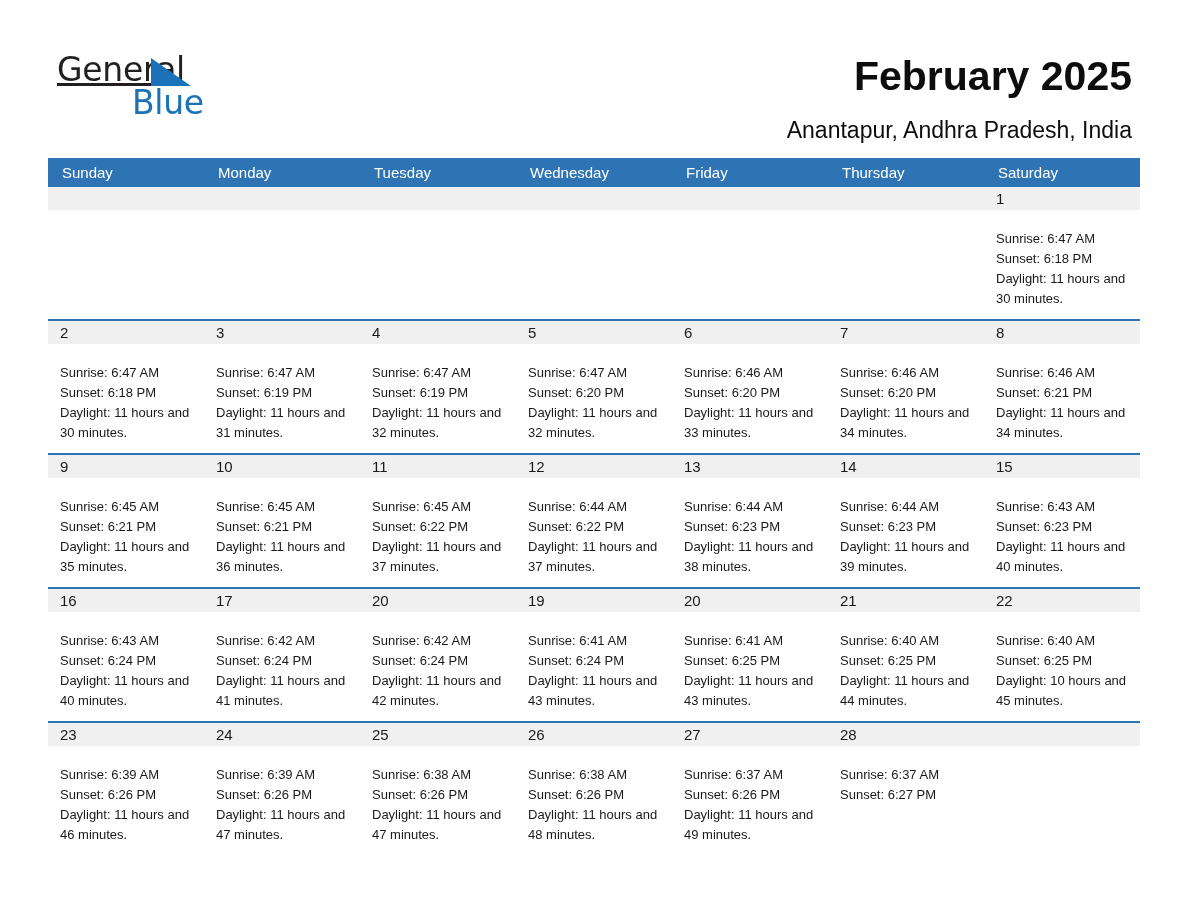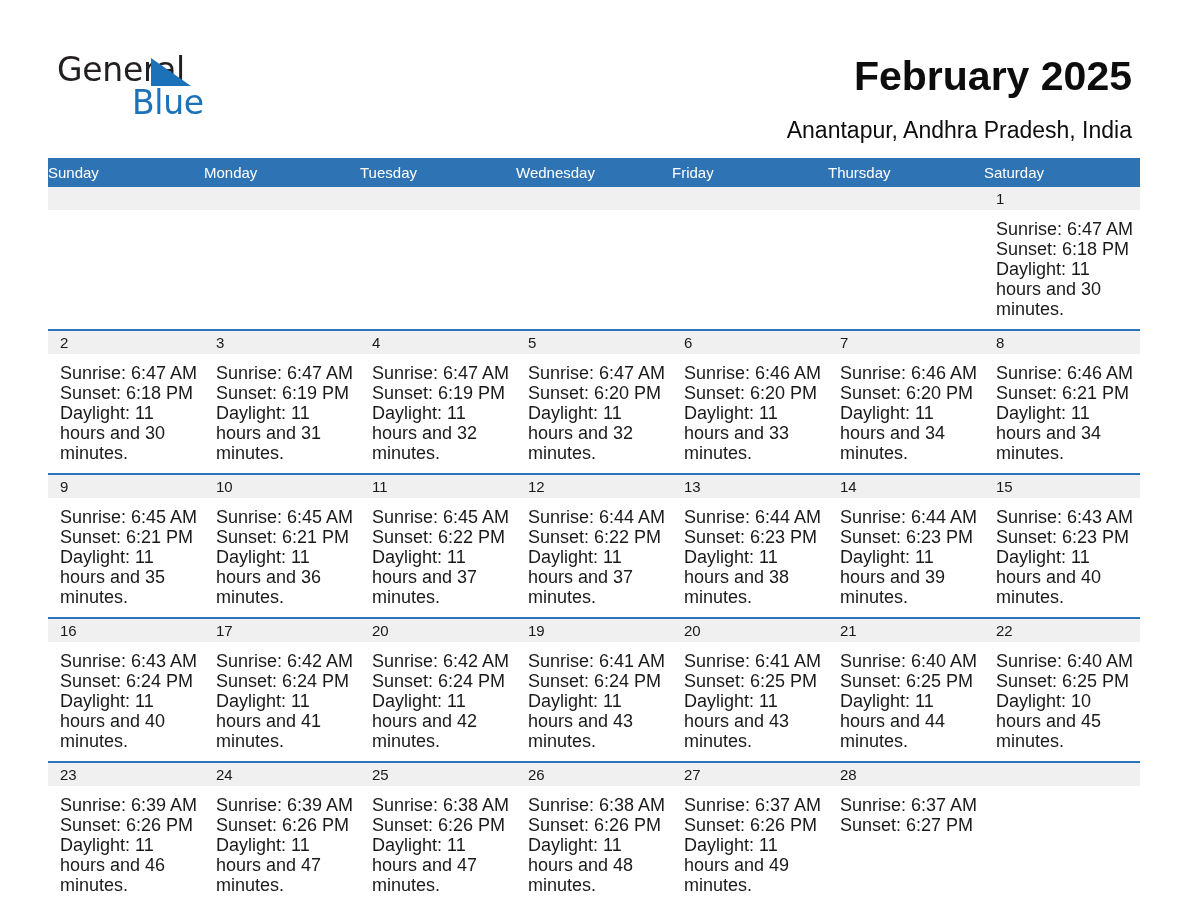--- a/index.html
+++ b/index.html
@@ -39,20 +39,21 @@
   .logo-general {
     position: absolute;
     left: 0;
     top: 0;
     font-size: 33px;
     line-height: 40px;
     color: #231f20;
     letter-spacing: -0.3px;
     font-family: "DejaVu Sans", sans-serif;
     font-weight: 400;
+    text-decoration: underline;
   }
   .logo-tri {
     position: absolute;
     left: 94px;
     top: 8px;
     width: 0;
     height: 0;
     border-left: 40px solid #1b72b8;
     border-top: 28px solid transparent;
   }
@@ -99,21 +100,21 @@
   }
   .weekday-row {
     display: flex;
     width: 1092px;
     height: 29px;
     background: #2e74b5;
   }
   .weekday {
     width: 156px;
     box-sizing: border-box;
-    padding-left: 0;
+    padding-left: 14px;
     color: #ffffff;
     font-size: 15px;
     line-height: 29px;
     font-weight: 400;
     white-space: nowrap;
     overflow: hidden;
   }
 
   .week-row {
     width: 1092px;
@@ -138,22 +139,22 @@
     color: #1a1a1a;
   }
   .detail-band {
     display: flex;
     width: 1092px;
     background: #ffffff;
   }
   .detail {
     width: 156px;
     box-sizing: border-box;
-    padding: 9px 12px 10px 12px;
-    font-size: 18px;
+    padding: 19px 12px 10px 12px;
+    font-size: 13px;
     line-height: 20px;
     color: #1a1a1a;
   }
   .detail .line {
     white-space: nowrap;
   }
   .detail .daylight {
     white-space: normal;
   }
   .row-h-tall .detail-band { min-height: 100px; }

